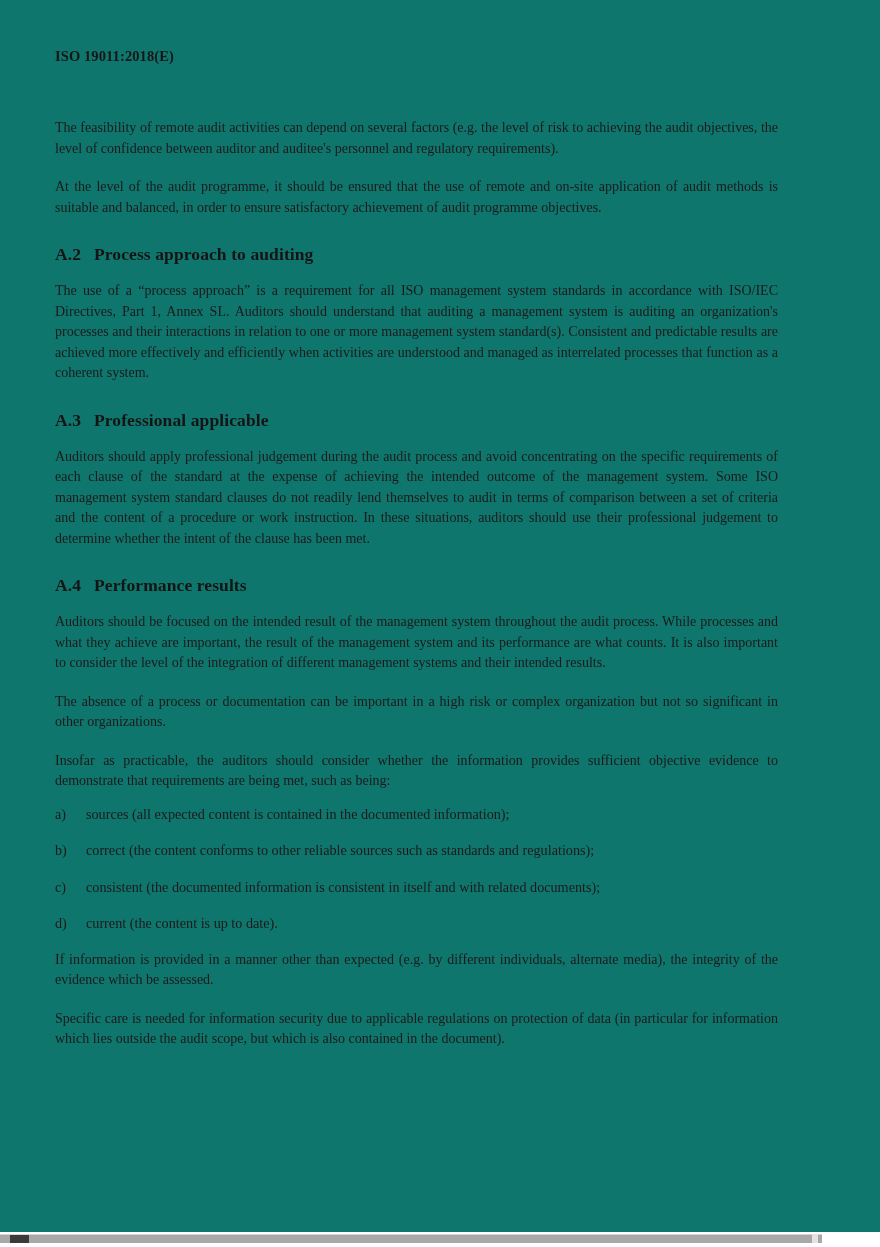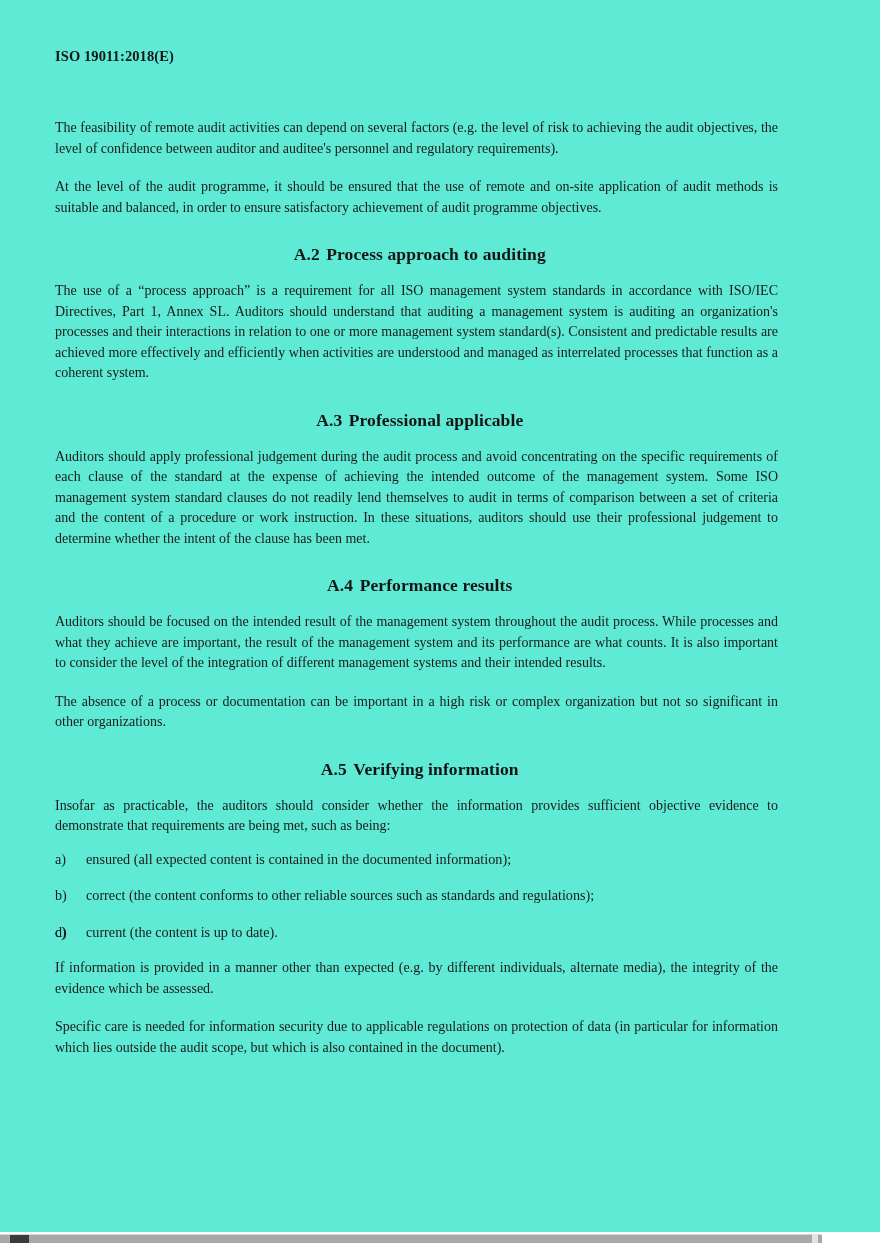--- a/index.html
+++ b/index.html
@@ -15,21 +15,21 @@
     color: #1a1a1a;
     position: relative;
   }
 
   .page {
     position: absolute;
     top: 0;
     left: 0;
     width: 880px;
     height: 1232px;
-    background: #5eead4;
+    background: #0f766e;
     box-sizing: border-box;
   }
 
   .doc-header {
     position: absolute;
     left: 55px;
     top: 48px;
     font-weight: bold;
     font-size: 14.5px;
     letter-spacing: 0.1px;
@@ -57,21 +57,20 @@
     margin-bottom: 12px;
   }
 
   h2.section-heading {
     margin: 25px 0 16px 0;
     font-size: 17.5px;
     font-weight: bold;
     line-height: 22px;
     color: #141414;
     letter-spacing: 0.1px;
-    text-align: center;
   }
 
   h2.section-heading .sec-num {
     display: inline-block;
     min-width: 39px;
   }
 
   ul.lettered-list {
     list-style: none;
     margin: 0 0 4px 0;
@@ -145,36 +144,34 @@
       <span class="sec-num">A.3</span><span>Professional applicable</span>
     </h2>
     <p class="body-text">Auditors should apply professional judgement during the audit process and avoid concentrating on the specific requirements of each clause of the standard at the expense of achieving the intended outcome of the management system. Some ISO management system standard clauses do not readily lend themselves to audit in terms of comparison between a set of criteria and the content of a procedure or work instruction. In these situations, auditors should use their professional judgement to determine whether the intent of the clause has been met.</p>
 
     <h2 class="section-heading">
       <span class="sec-num">A.4</span><span>Performance results</span>
     </h2>
     <p class="body-text">Auditors should be focused on the intended result of the management system throughout the audit process. While processes and what they achieve are important, the result of the management system and its performance are what counts. It is also important to consider the level of the integration of different management systems and their intended results.</p>
     <p class="body-text">The absence of a process or documentation can be important in a high risk or complex organization but not so significant in other organizations.</p>
 
-    <h2 class="section-heading">
-      <span class="sec-num">A.5</span><span>Verifying information</span>
-    </h2>
     <p class="body-text tight">Insofar as practicable, the auditors should consider whether the information provides sufficient objective evidence to demonstrate that requirements are being met, such as being:</p>
 
     <ul class="lettered-list">
       <li>
         <span class="marker">a)</span>
-        <span>ensured (all expected content is contained in the documented information);</span>
+        <span>sources (all expected content is contained in the documented information);</span>
       </li>
       <li>
         <span class="marker">b)</span>
         <span>correct (the content conforms to other reliable sources such as standards and regulations);</span>
       </li>
       <li>
         <span class="marker">c)</span>
+        <span>consistent (the documented information is consistent in itself and with related documents);</span>
       </li>
       <li>
         <span class="marker">d)</span>
         <span>current (the content is up to date).</span>
       </li>
     </ul>
 
     <p class="body-text">If information is provided in a manner other than expected (e.g. by different individuals, alternate media), the integrity of the evidence which be assessed.</p>
     <p class="body-text">Specific care is needed for information security due to applicable regulations on protection of data (in particular for information which lies outside the audit scope, but which is also contained in the document).</p>
 

